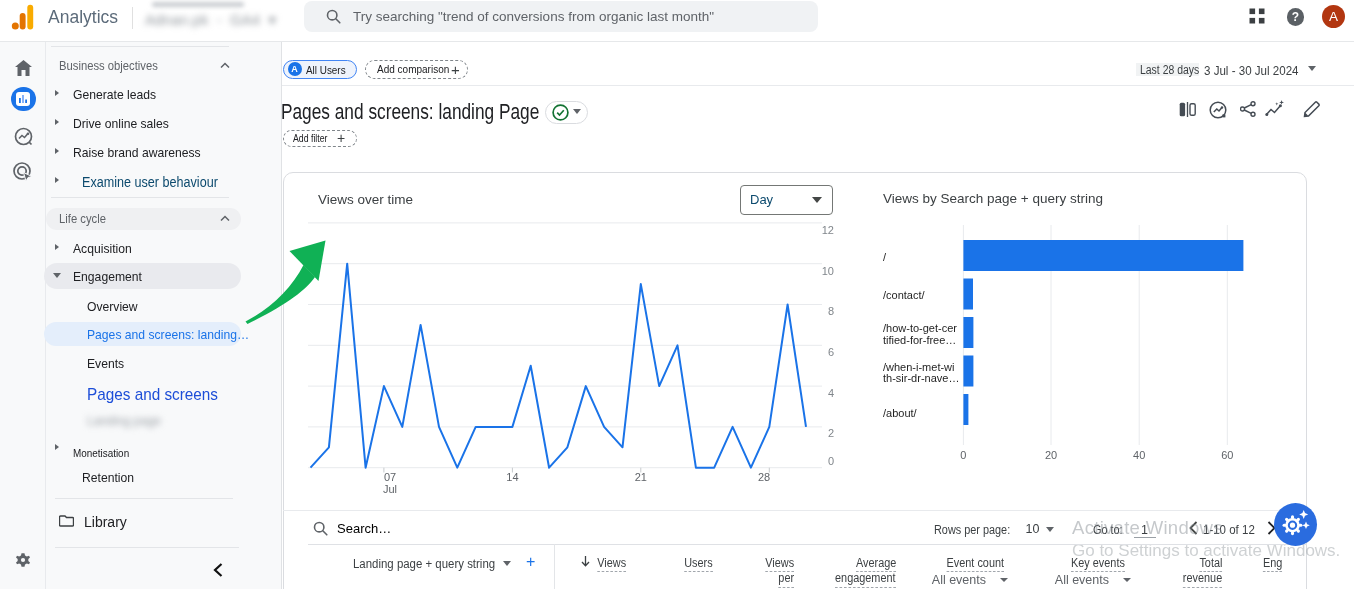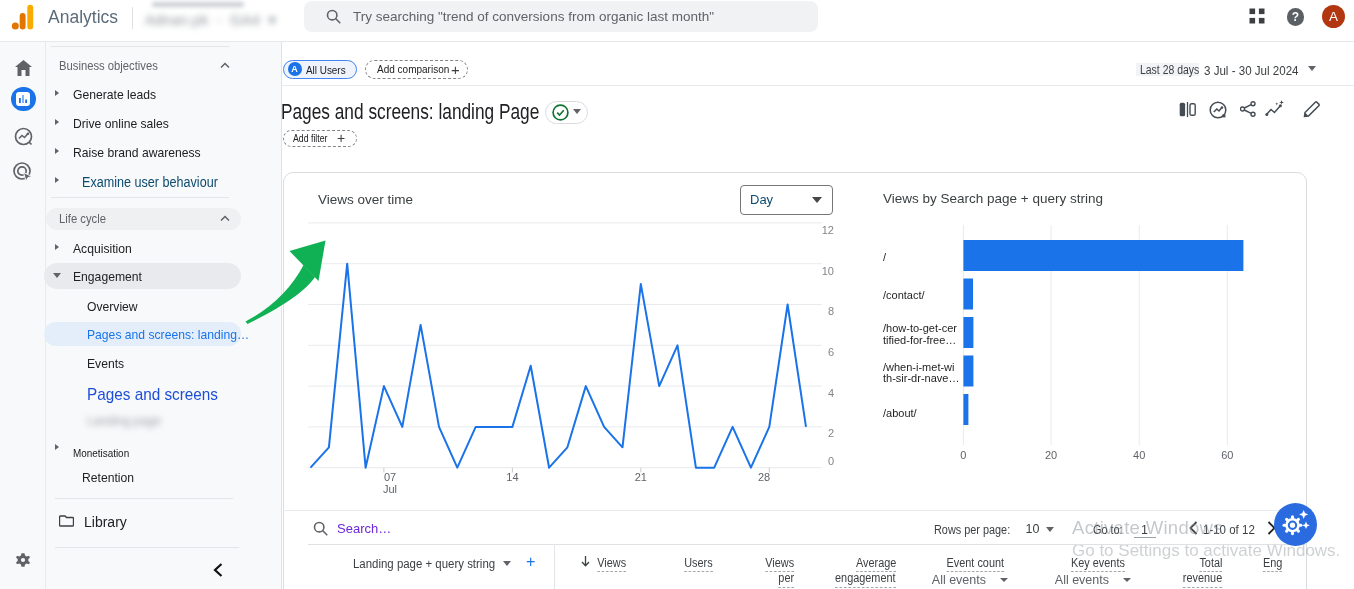--- a/index.html
+++ b/index.html
@@ -266,21 +266,21 @@
     <text x="367.3" y="244">60</text>
   </g>
 </svg>
 
 <div class="abs" style="left:283px;top:510px;width:1024px;height:1px;background:#e8eaed;"></div>
 
 <svg class="abs" style="left:313px;top:521px;" width="15" height="15" viewBox="0 0 15 15">
   <circle cx="6.2" cy="6.2" r="4.7" fill="none" stroke="#5f6368" stroke-width="1.6"></circle>
   <line x1="9.8" y1="9.8" x2="13.8" y2="13.8" stroke="#5f6368" stroke-width="1.6" stroke-linecap="round"></line>
 </svg>
-<div class="abs" style="left:337px;top:521px;font-size:13px;color:#6d28d9;">Search…</div>
+<div class="abs" style="left:337px;top:521px;font-size:13px;color:#000000;">Search…</div>
 <div class="abs c87" style="left:934px;top:522.5px;font-size:12.5px;color:#3c4043;">Rows per page:</div>
 <div class="abs" style="left:1025.5px;top:522px;font-size:12.5px;color:#3c4043;">10</div>
 <div class="abs" style="left:1046px;top:526.5px;width:0;height:0;border-top:5px solid #5f6368;border-left:4.5px solid transparent;border-right:4.5px solid transparent;"></div>
 <div class="abs c87" style="left:1093px;top:522.5px;font-size:12.5px;color:#3c4043;">Go to:</div>
 <div class="abs" style="left:1141px;top:522.5px;font-size:12.5px;color:#3c4043;">1</div>
 <div class="abs" style="left:1134px;top:537px;width:22px;height:1px;background:#9aa0a6;"></div>
 <svg class="abs" style="left:1189px;top:521px;" width="9" height="14" viewBox="0 0 9 14">
   <path d="M7.5 1 L1.5 7 L7.5 13" fill="none" stroke="#444746" stroke-width="1.8"></path>
 </svg>
 <div class="abs" style="left:1203px;top:522.5px;font-size:12.5px;color:#3c4043;transform:scaleX(.92);transform-origin:0 50%;white-space:nowrap;">1-10 of 12</div>

